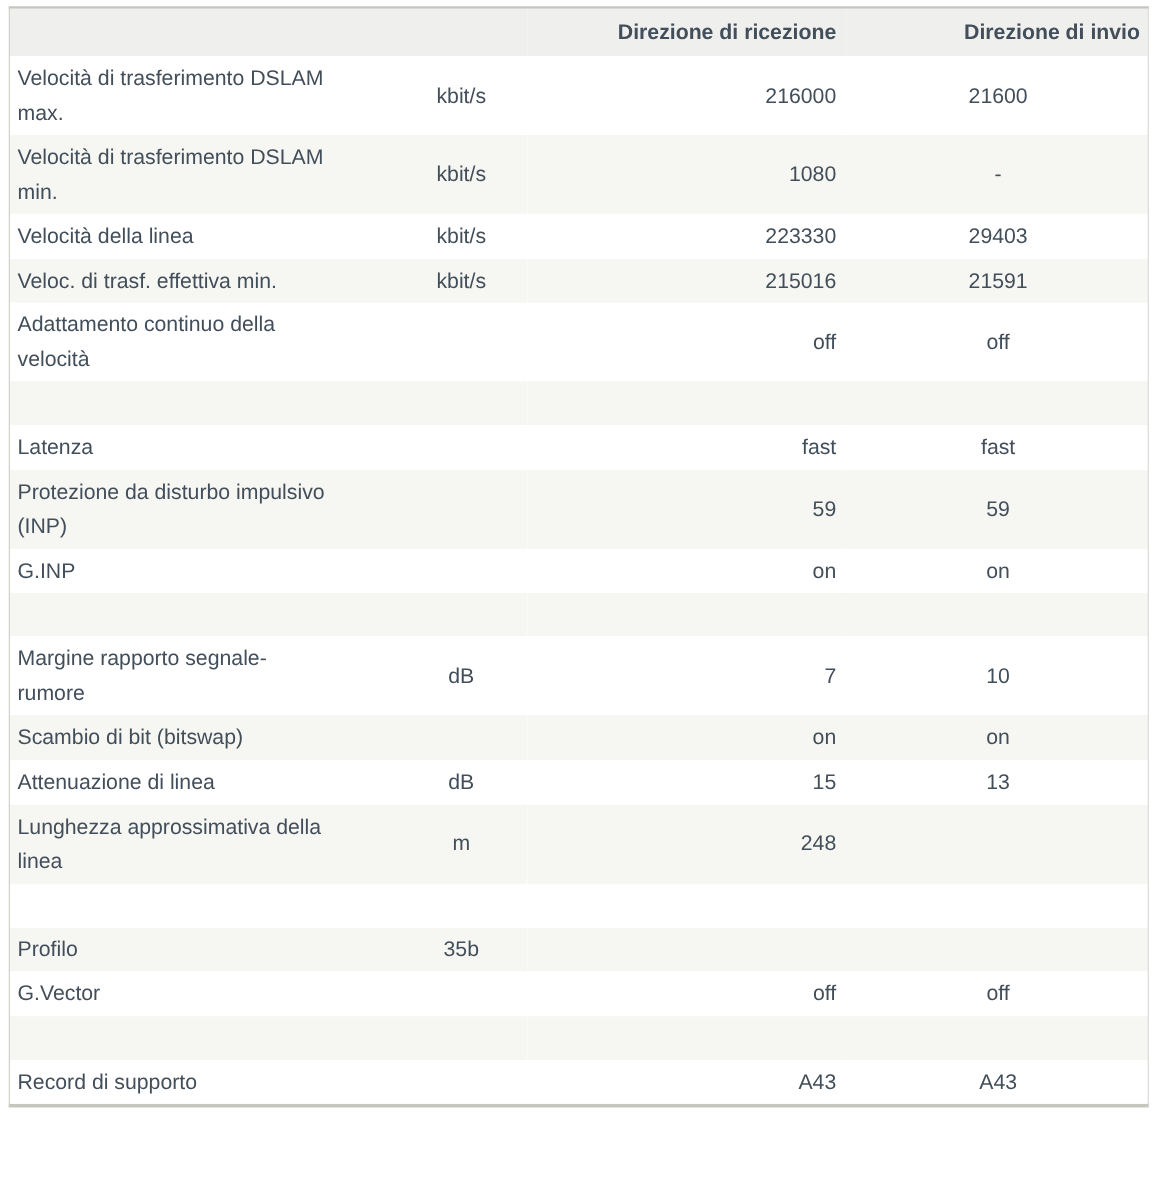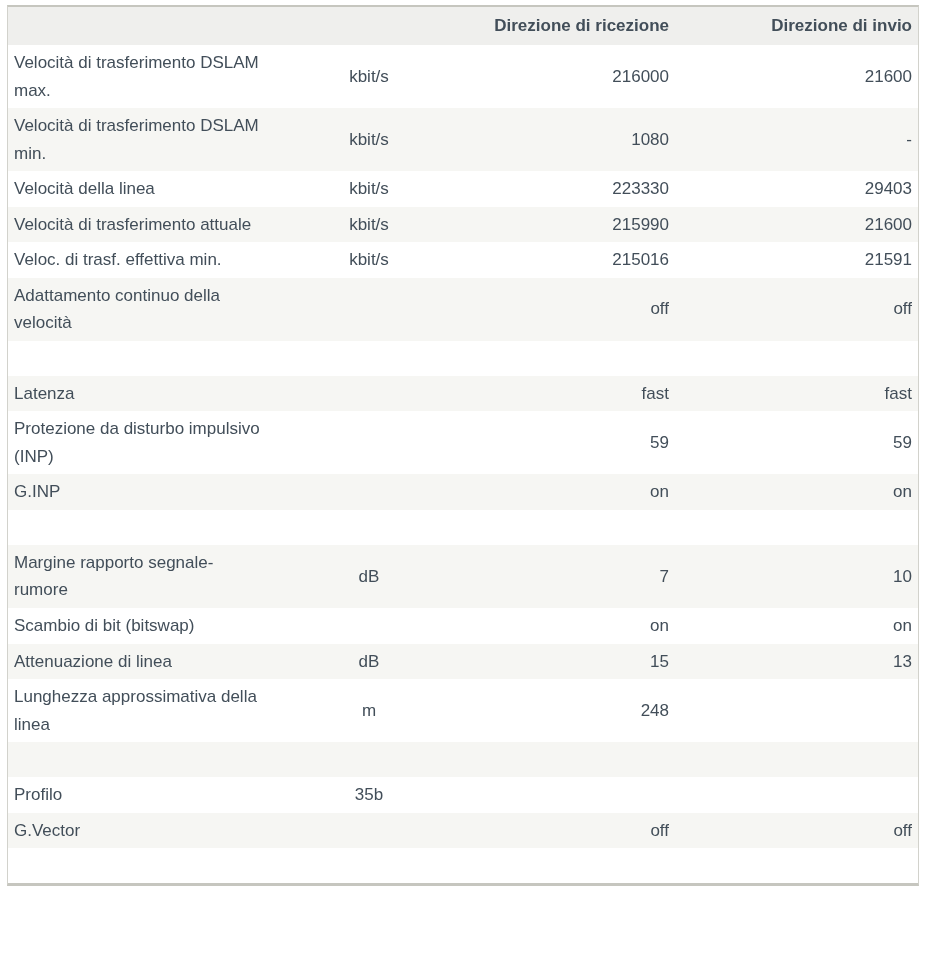--- a/index.html
+++ b/index.html
@@ -45,21 +45,21 @@
   tbody tr { height: 35px; background: var(--white-bg); margin-left: 24px; }
   tbody tr:nth-child(even) { background: var(--zebra-bg); }
   td {
     padding: 4px 8px;
     vertical-align: middle;
     overflow: hidden;
   }
   td.c-label { padding-left: 6px; }
   td.c-unit  { padding-left: 52px; text-align: center; }
   td.c-rx    { text-align: right; }
-  td.c-tx    { text-align: right; padding-right: 6px; }
+  td.c-tx    { text-align: center; padding-right: 6px; }
 </style>
 </head>
 <body>
 
 <div class="table-wrap">
   <table>
     <colgroup>
       <col class="c1">
         <col class="c2">
         <col class="c3">
@@ -88,26 +88,20 @@
     <td class="c-tx">-</td>
   </tr>
 
   <tr>
     <td class="c-label">Velocità della linea</td>
     <td class="c-unit">kbit/s</td>
     <td class="c-rx">223330</td>
     <td class="c-tx">29403</td>
   </tr>
 
-  <tr>
-    <td class="c-label">Velocità di trasferimento attuale</td>
-    <td class="c-unit">kbit/s</td>
-    <td class="c-rx">215990</td>
-    <td class="c-tx">21600</td>
-  </tr>
 
   <tr>
     <td class="c-label">Veloc. di trasf. effettiva min.</td>
     <td class="c-unit">kbit/s</td>
     <td class="c-rx">215016</td>
     <td class="c-tx">21591</td>
   </tr>
 
   <tr>
     <td class="c-label">Adattamento continuo della velocità</td>
@@ -200,15 +194,21 @@
     <td class="c-tx">off</td>
   </tr>
 
   <tr>
     <td class="c-label"></td>
     <td class="c-unit"></td>
     <td class="c-rx"></td>
     <td class="c-tx"></td>
   </tr>
 
+  <tr>
+    <td class="c-label">Record di supporto</td>
+    <td class="c-unit"></td>
+    <td class="c-rx">A43</td>
+    <td class="c-tx">A43</td>
+  </tr>
 </tbody>
   </table>
 </div>
 
 </body></html>

